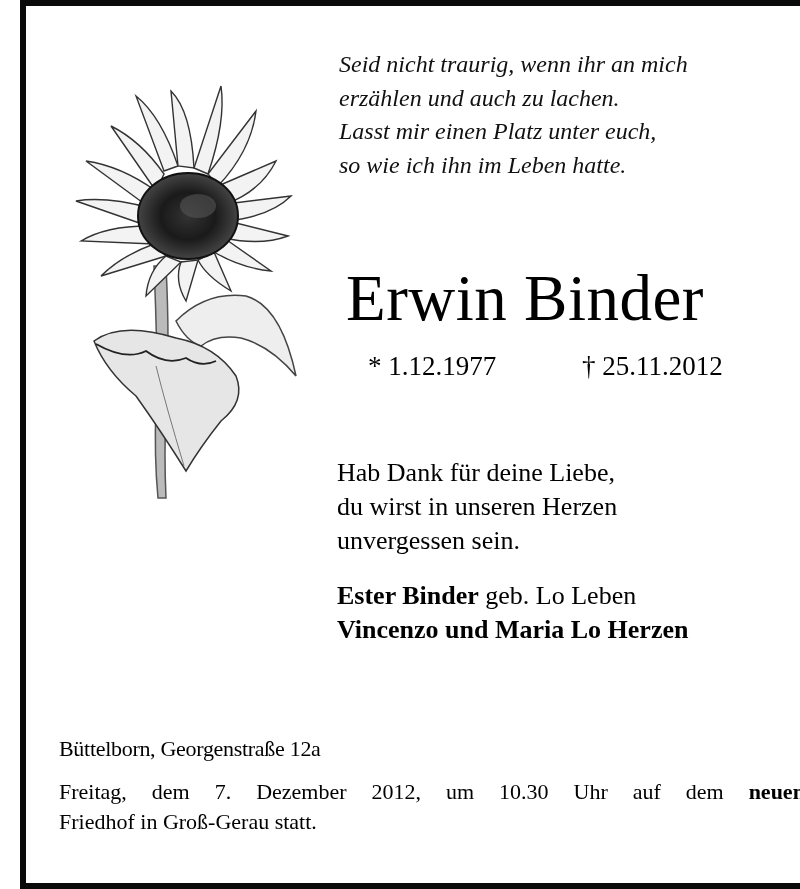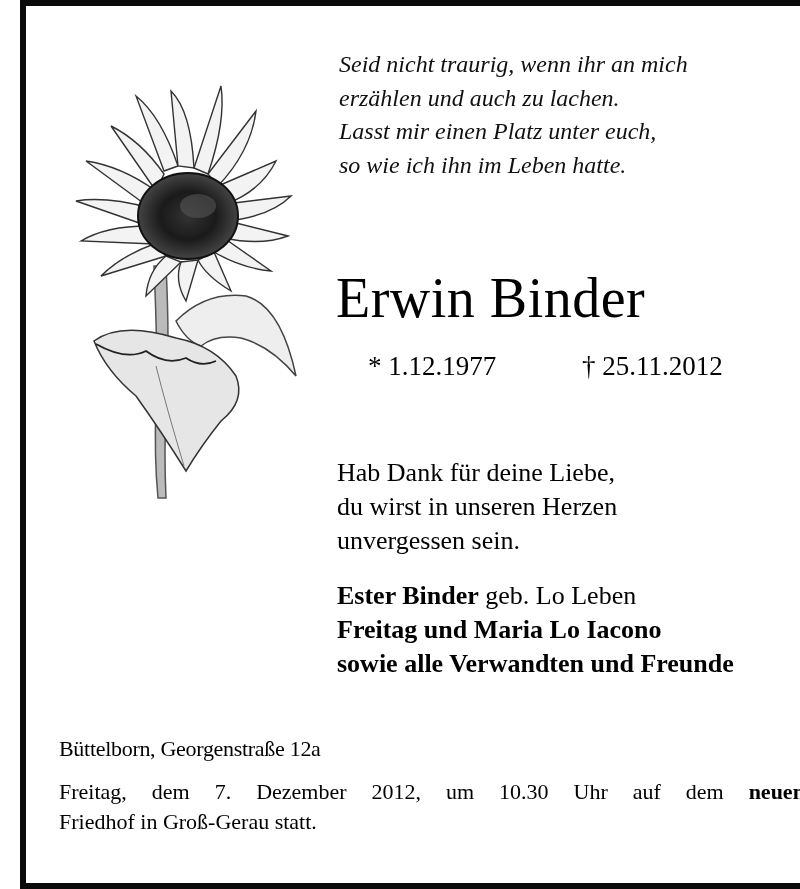--- a/index.html
+++ b/index.html
@@ -8,22 +8,22 @@
       position: absolute; left: 0; top: 0; width: 800px; height: 889px;
       box-sizing: border-box; border: 6px solid #0a0a0a; background: #ffffff;
       font-family: "Liberation Serif", serif; color: #000; margin-left: 20px;
     }
     .poem {
       position: absolute; left: 313px; top: 42px; width: 440px;
       font-style: italic; font-size: 24px; line-height: 33.5px; color: #111;
     }
     .poem div { white-space: nowrap; }
     .name {
-      position: absolute; left: 310px; top: 252px;
-      font-size: 56px; line-height: 80px; letter-spacing: 0.5px; white-space: nowrap;
+      position: absolute; left: 320px; top: 252px;
+      font-size: 65px; line-height: 80px; letter-spacing: 0.5px; white-space: nowrap;
     }
     .born {
       position: absolute; left: 342px; top: 345px; font-size: 27px; white-space: nowrap;
     }
     .died {
       position: absolute; left: 556px; top: 345px; font-size: 27px; white-space: nowrap;
     }
     .thanks {
       position: absolute; left: 311px; top: 450px; font-size: 26px; line-height: 34px;
     }
@@ -112,22 +112,21 @@
   </div>
 
   <div class="thanks">
     <div>Hab Dank für deine Liebe,</div>
     <div>du wirst in unseren Herzen</div>
     <div>unvergessen sein.</div>
   </div>
 
   <div class="family">
     <div><b>Ester Binder</b><span class="normal"> geb. Lo Leben</span></div>
-    <div><b>Freitag und Maria Lo Iacono</b></div>
-    <div><b>sowie alle Verwandten und Freunde</b></div>
+    <div><b>Vincenzo und Maria Lo Herzen</b></div>
   </div>
 
   <div class="address">Büttelborn, Georgenstraße 12a</div>
 
   <div class="ceremony">
     <div class="line">
       <span>Freitag,</span>
       <span>dem</span>
       <span>7.</span>
       <span>Dezember</span>

